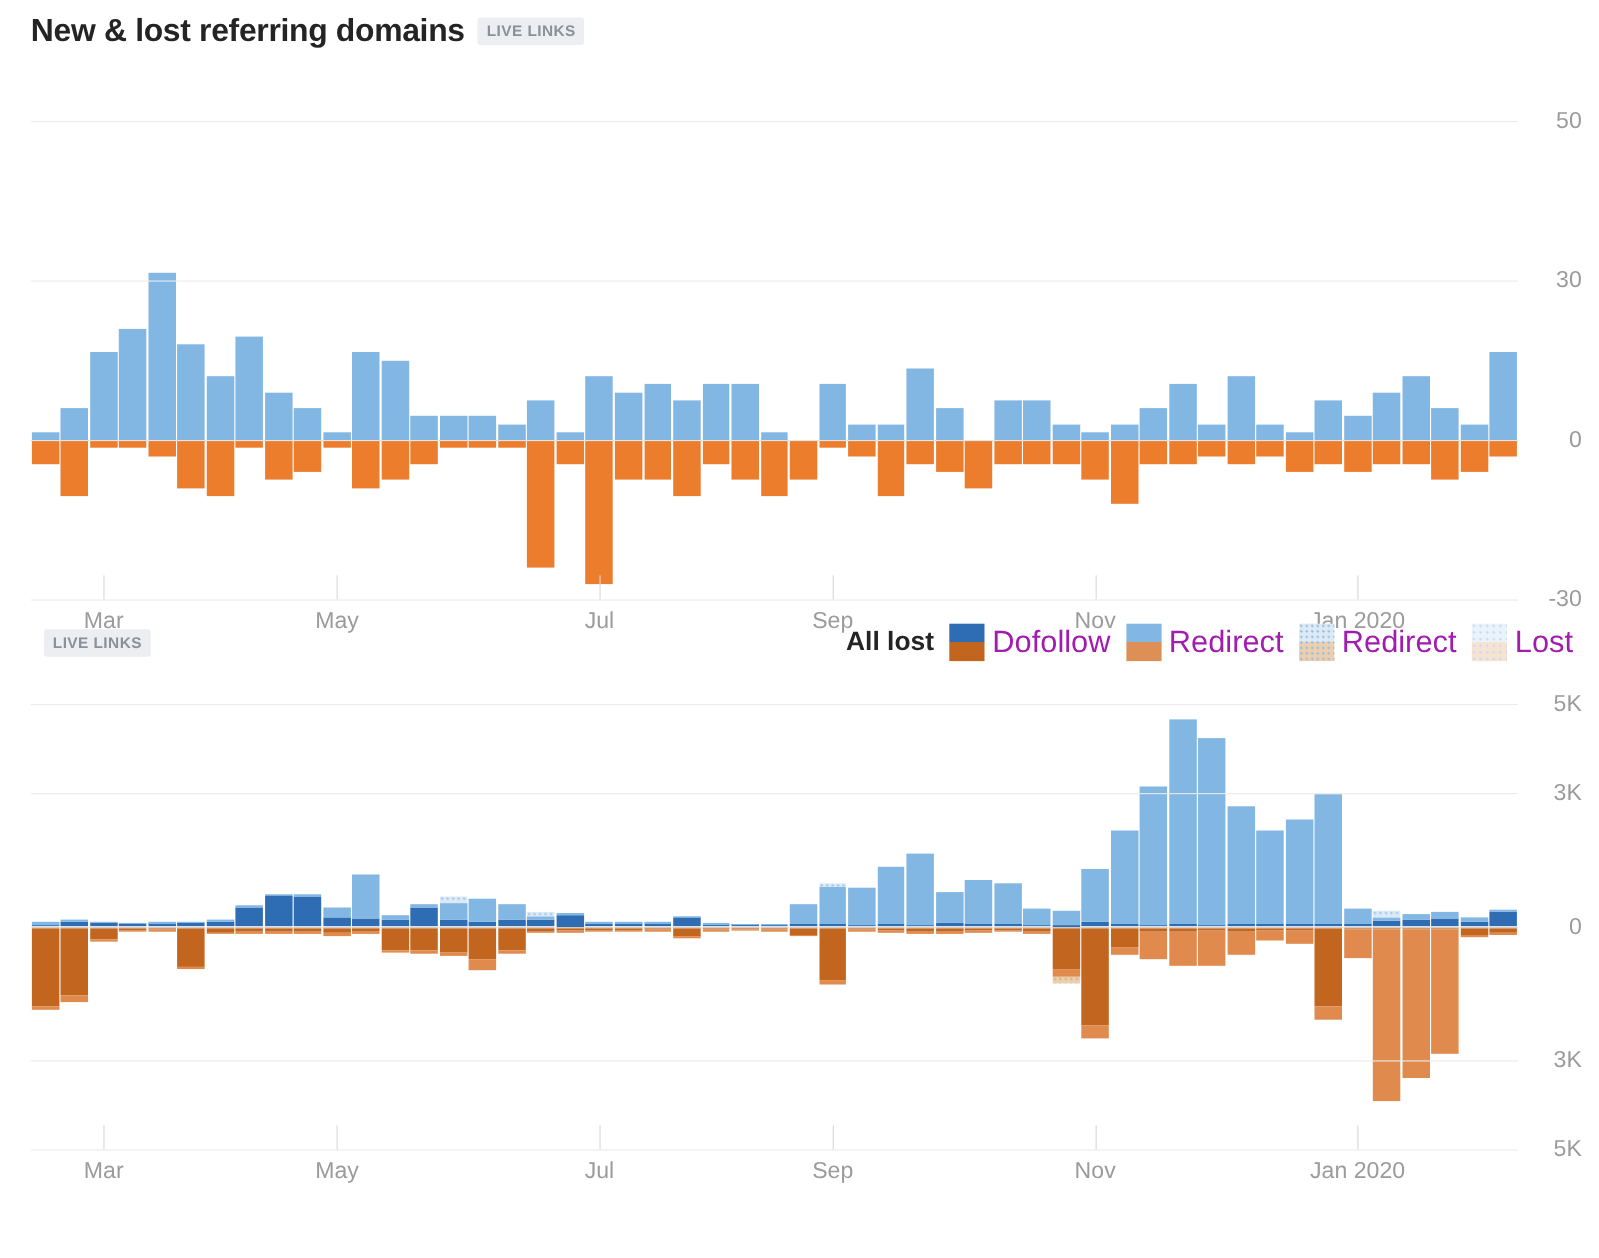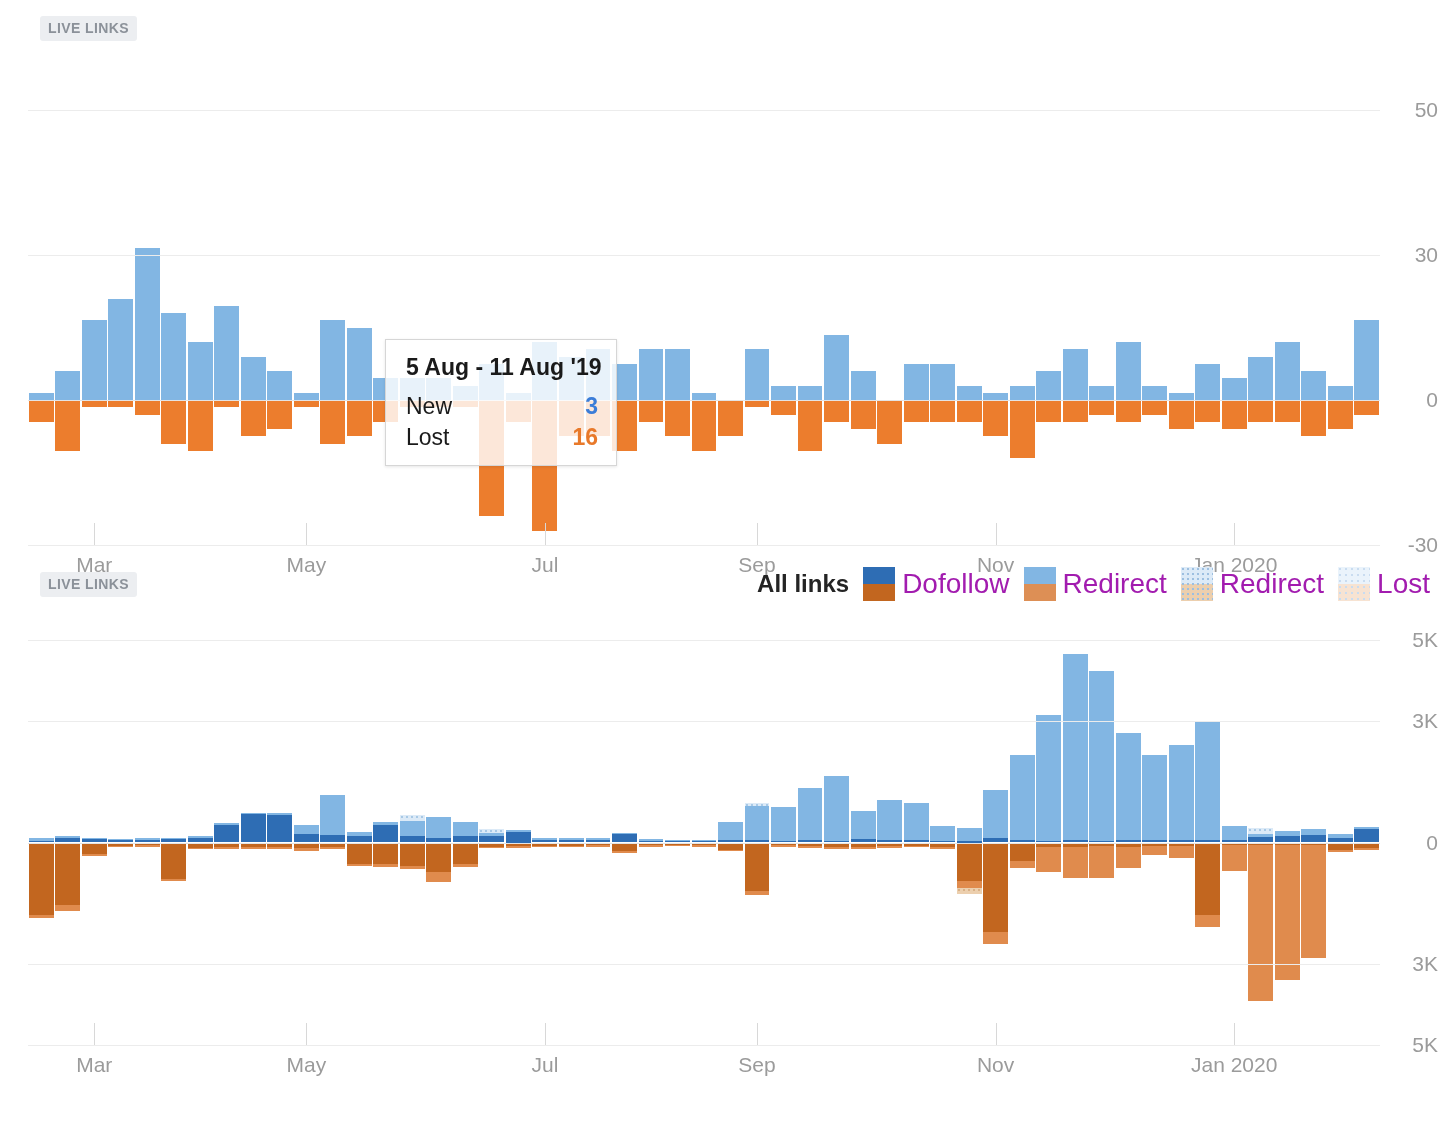--- a/index.html
+++ b/index.html
@@ -125,20 +125,21 @@
   .tt-val{font-weight:bold;margin-left:40px;}
   .tt-new .tt-val{color:#3b7dd8;}
   .tt-lost .tt-val{color:#e8792a;}
 </style>
 </head>
 <body>
 
 <div class="panel">
 
   <div class="chart-header">
+    <span class="chart-title">New &amp; lost referring domains</span>
     <span class="live-badge">LIVE LINKS</span>
   </div>
 
   <div class="plot" id="plot-top" style="height:500px;">
     <div class="bars" id="bars-top">
         <div class="bar" style="left: 28.8px; width: 24.9098px; top: 0px; height: 500px;">
           <div class="seg c-new" style="top: 336.75px; height: 7.25px;"></div>
           <div class="seg c-lost" style="top: 344px; height: 21.75px;"></div>
         </div>
         <div class="bar" style="left: 55.3098px; width: 24.9098px; top: 0px; height: 500px;">
@@ -360,42 +361,31 @@
         <div class="xtickmark" style="left: 544.941px; top: 467px; height: 22px;"></div>
         <div class="xtick" style="left: 544.941px; top: 497px;">Jul</div>
         <div class="xtickmark" style="left: 757.02px; top: 467px; height: 22px;"></div>
         <div class="xtick" style="left: 757.02px; top: 497px;">Sep</div>
         <div class="xtickmark" style="left: 995.608px; top: 467px; height: 22px;"></div>
         <div class="xtick" style="left: 995.608px; top: 497px;">Nov</div>
         <div class="xtickmark" style="left: 1234.2px; top: 467px; height: 22px;"></div>
         <div class="xtick" style="left: 1234.2px; top: 497px;">Jan 2020</div>
       </div>
 
-    <div class="tooltip" id="tooltip" style="left:385px;top:283px;width:232px;">
-      <div class="tt-title">5 Aug - 11 Aug '19</div>
-      <div class="tt-row tt-new">
-        <span class="tt-key">New</span>
-        <span class="tt-val">3</span>
-      </div>
-      <div class="tt-row tt-lost">
-        <span class="tt-key">Lost</span>
-        <span class="tt-val">16</span>
-      </div>
-    </div>
   </div>
 </div>
 
 <div class="panel">
 
   <div class="chart-header">
     <span class="live-badge">LIVE LINKS</span>
     <span class="header-spacer"></span>
 
     <div class="legend">
-      <span class="legend-all">All links</span>
+      <span class="legend-all">All lost</span>
 
       <div class="legend-item">
         <span class="legend-swatch sw-dofollow"></span>
         <span class="legend-label">Dofollow</span>
       </div>
       <div class="legend-item">
         <span class="legend-swatch sw-nofollow"></span>
         <span class="legend-label">Redirect</span>
       </div>
       <div class="legend-item">

